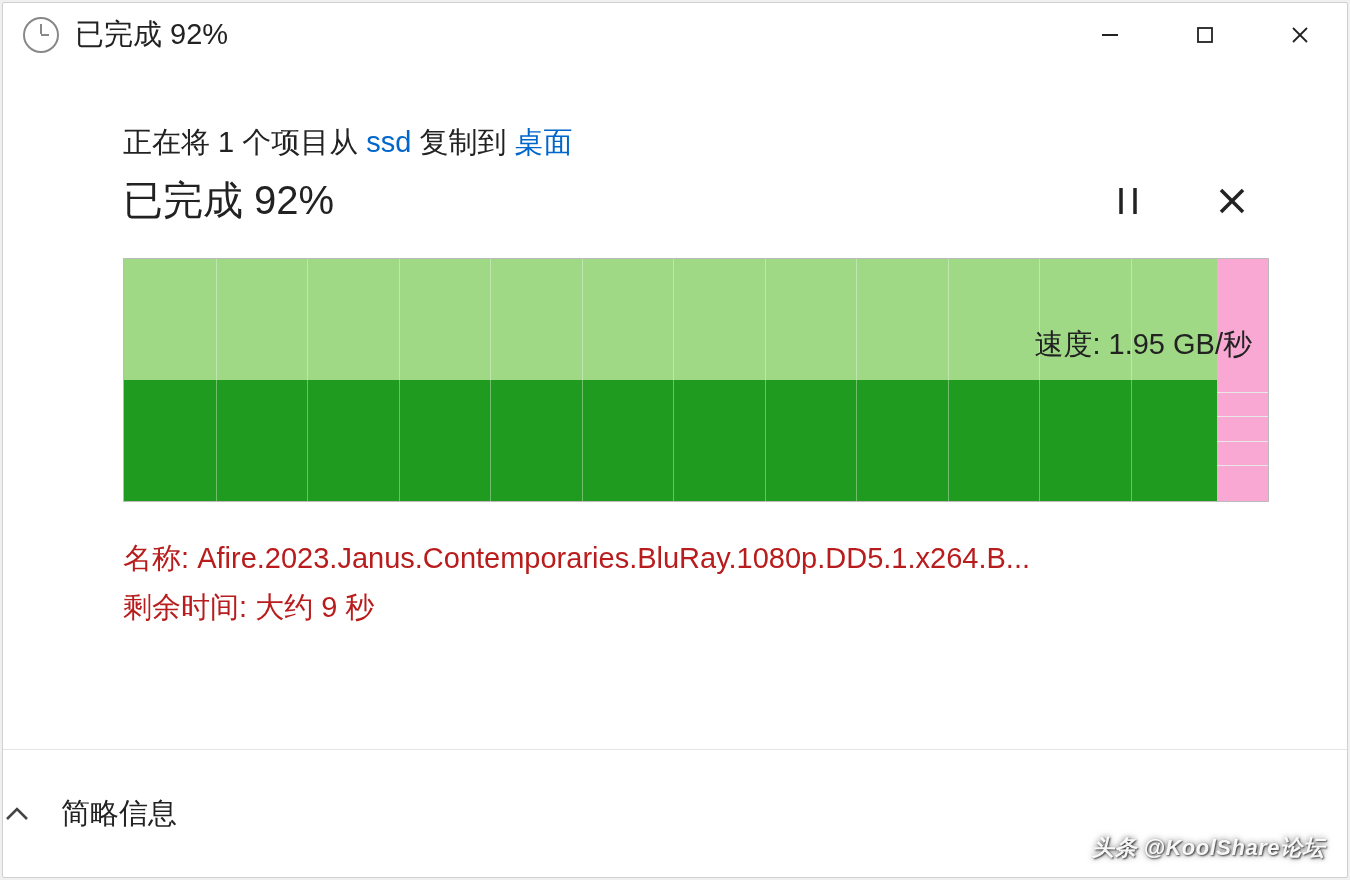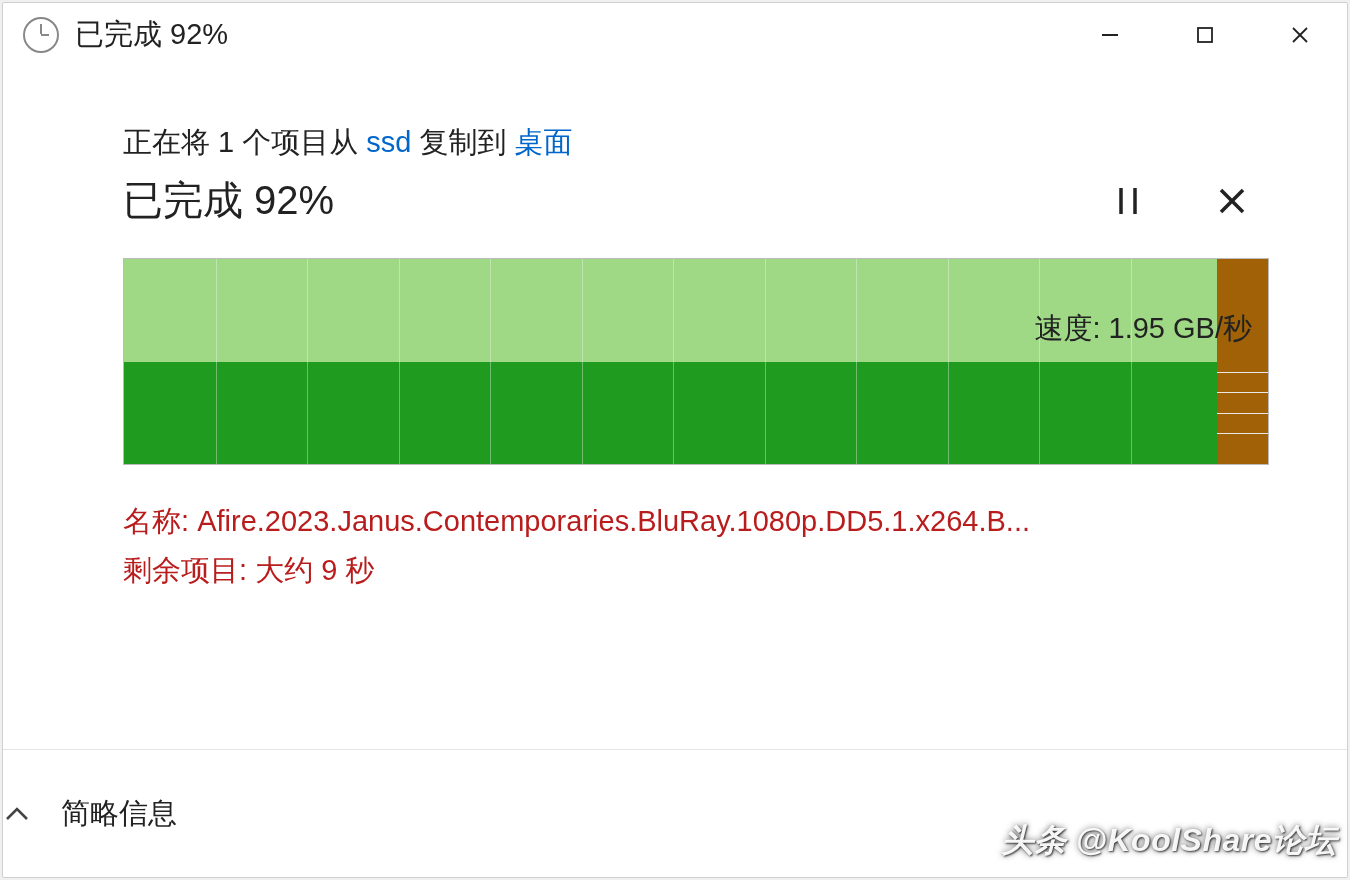--- a/index.html
+++ b/index.html
@@ -63,24 +63,24 @@
     .progress-row {
       display: flex; align-items: center; justify-content: space-between;
       margin-top: 6px; margin-bottom: 30px;
     }
     .progress-text { font-size: 40px; color: #222; }
     .action-btns { display: flex; gap: 58px; margin-right: 14px;}
     .act-btn { width: 46px; height: 46px; display:flex; align-items:center; justify-content:center; color:#222;}
     .act-btn svg { stroke: currentColor; stroke-width: 3.5; fill: none; }
     .chart-wrap {
       width: 100%;
-      height: 207px;
+      height: 244px;
       border: 1px solid #bbb;
       position: relative;
-      background: #a16207;
+      background: #f9a8d4;
       margin-bottom: 32px;
     }
     .chart-top {
       position: absolute; left: 0; top: 0;
       height: 50%;
       background: #9fd986;
     }
     .chart-bottom {
       position: absolute; left: 0; top: 50%;
       height: 50%;
@@ -103,22 +103,22 @@
       border-top: 1px solid #e5e5e5;
       display: flex; align-items: center;
     }
     .chevron {
       width: 28px; height: 28px; margin-right: 30px;
       display: flex; align-items:center; justify-content:center;
     }
     .chevron svg { stroke: #444; stroke-width: 2.6; fill: none; }
     .bottom-text { font-size: 29px; color: #222; }
     .watermark {
-      position: absolute; right: 10px; bottom: 14px;
-      font-size: 32px; font-style: italic; font-weight: 700;
+      position: absolute; right: 22px; bottom: 14px;
+      font-size: 22px; font-style: italic; font-weight: 700;
       color: rgba(255,255,255,0.95);
       text-shadow: 0 0 6px rgba(0,0,0,0.6), 1px 1px 2px rgba(0,0,0,0.7);
       letter-spacing: 0.5px;
       pointer-events: none;
       text-align: right;
     }
   </style>
 </head>
 <body>
 
@@ -190,21 +190,21 @@
         <div class="chart-hgrid" style="top:85%;left:95.5%"></div>
       </div>
       <div class="speed-label">速度: 1.95 GB/秒</div>
     </div>
 
     <div class="details">
       <div class="details-row">
         <span>名称: </span><span>Afire.2023.Janus.Contemporaries.BluRay.1080p.DD5.1.x264.B...</span>
       </div>
       <div class="details-row">
-        <span>剩余项目: </span><span>大约 9 秒</span>
+        <span>剩余时间: </span><span>大约 9 秒</span>
       </div>
     </div>
   </div>
 
   <div class="bottom-bar">
     <div class="chevron">
       <svg width="24" height="16" viewBox="0 0 24 16">
           <polyline points="2,13 12,3 22,13"></polyline>
         </svg>
     </div>

